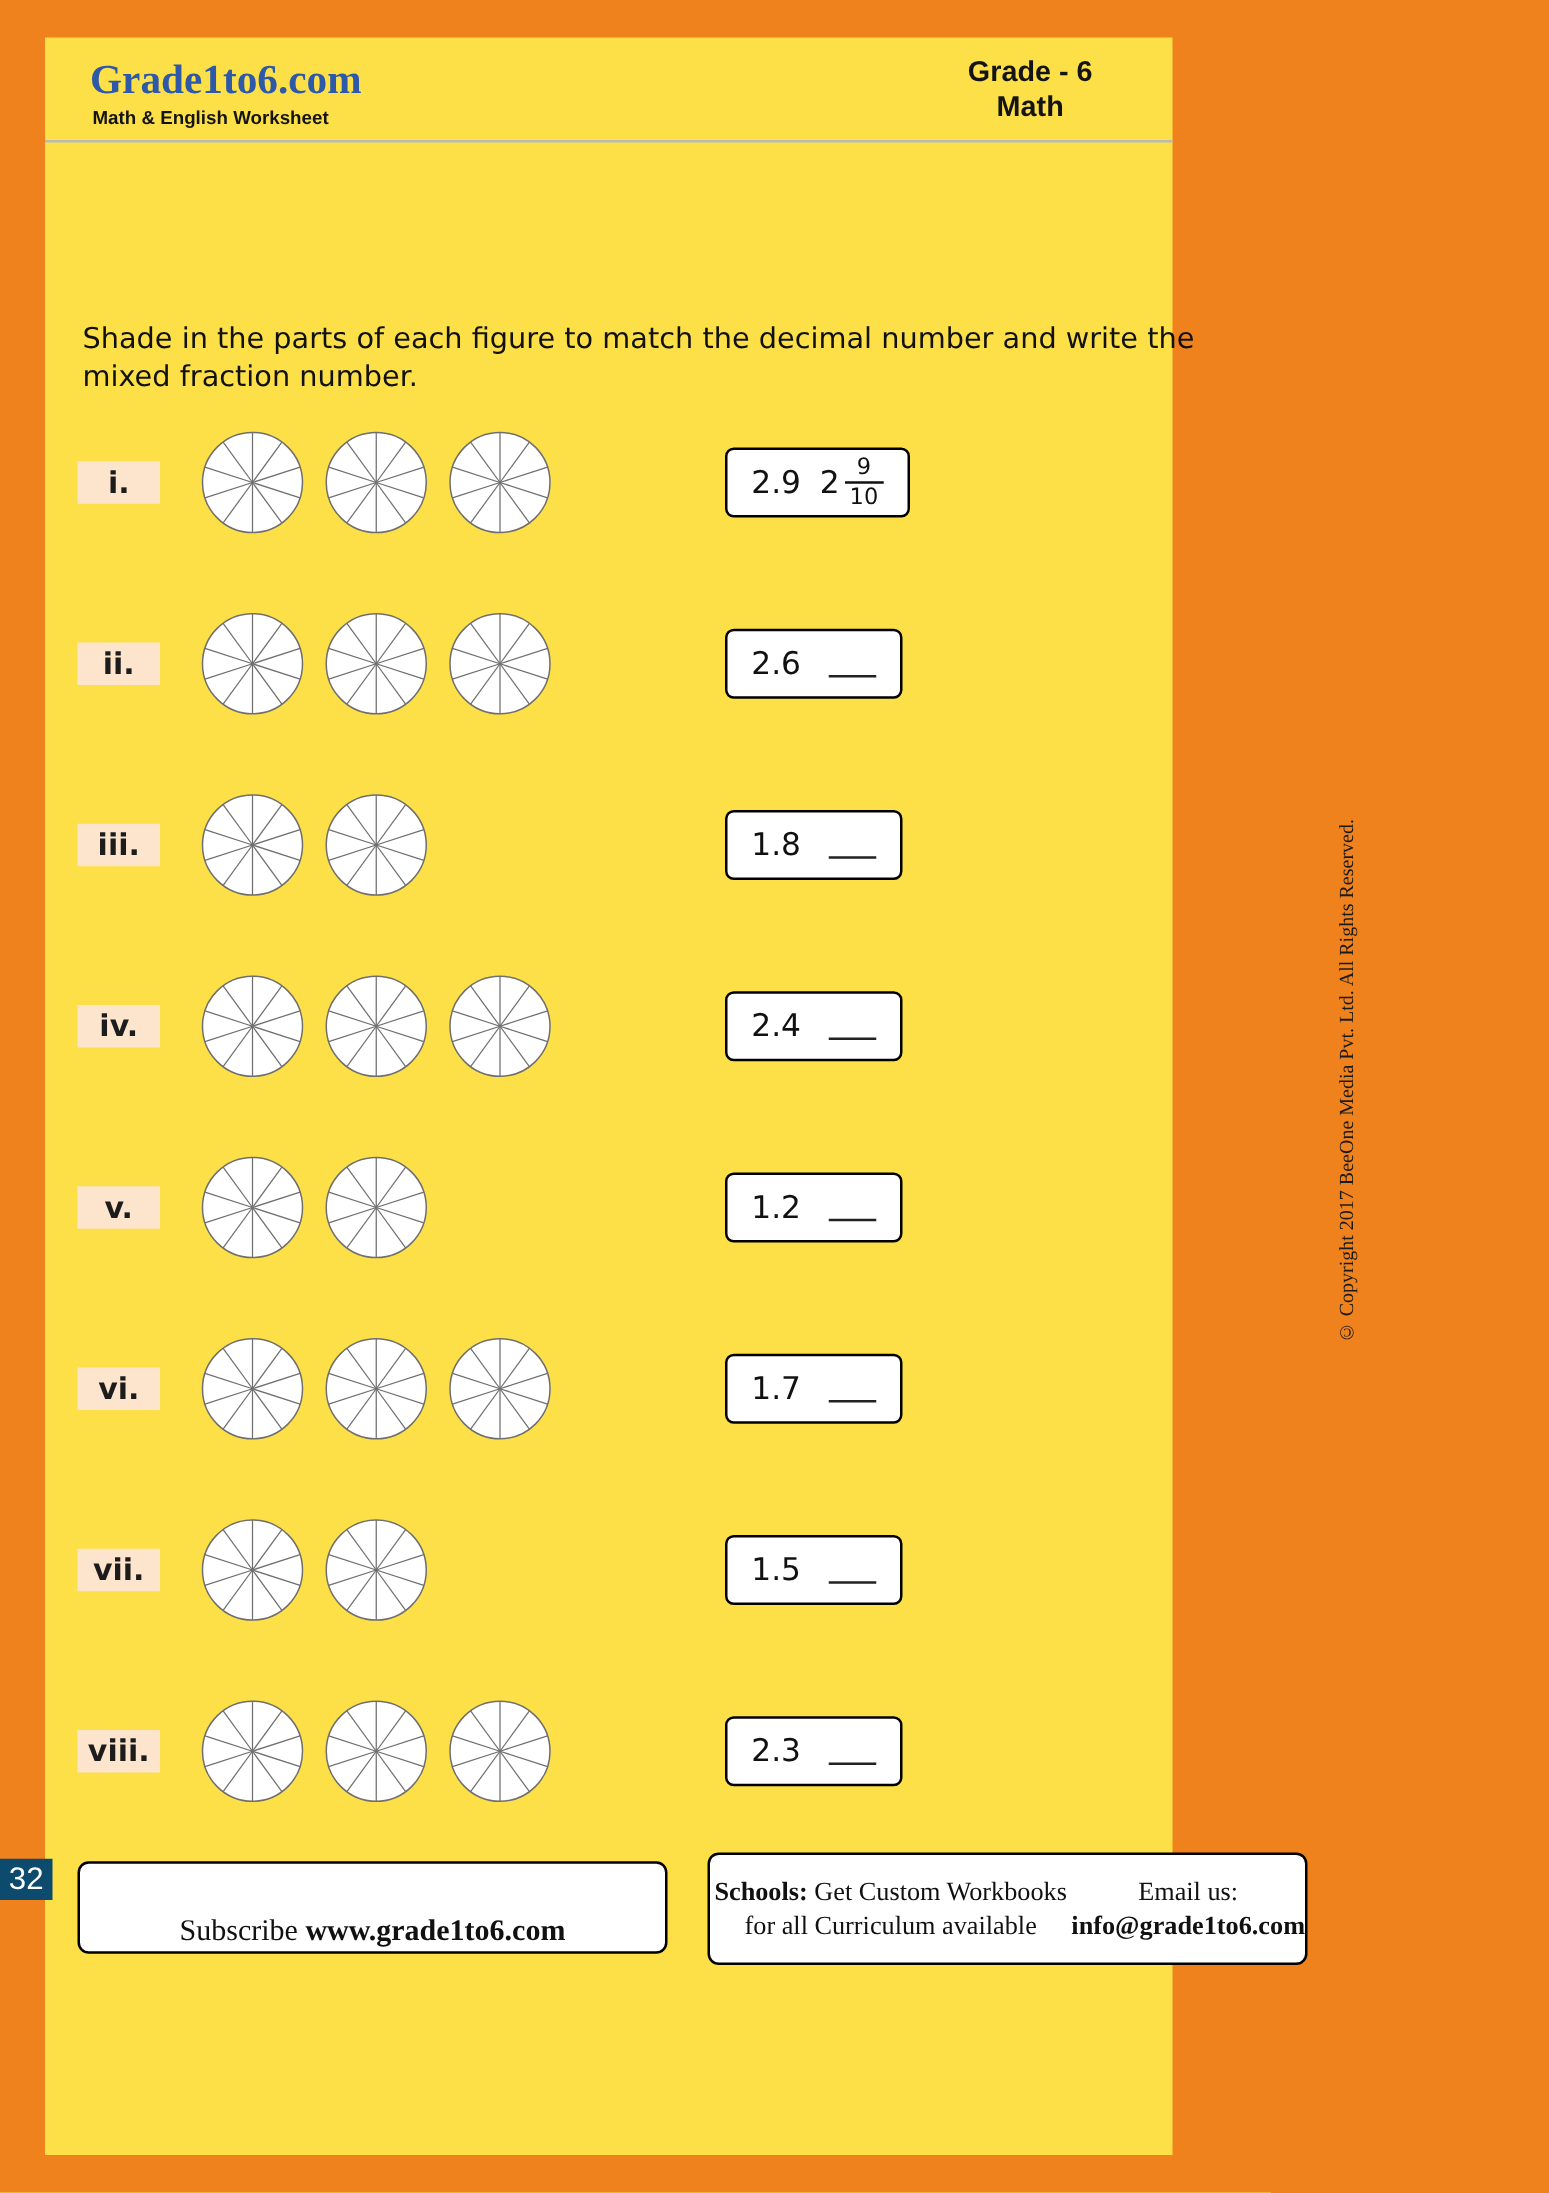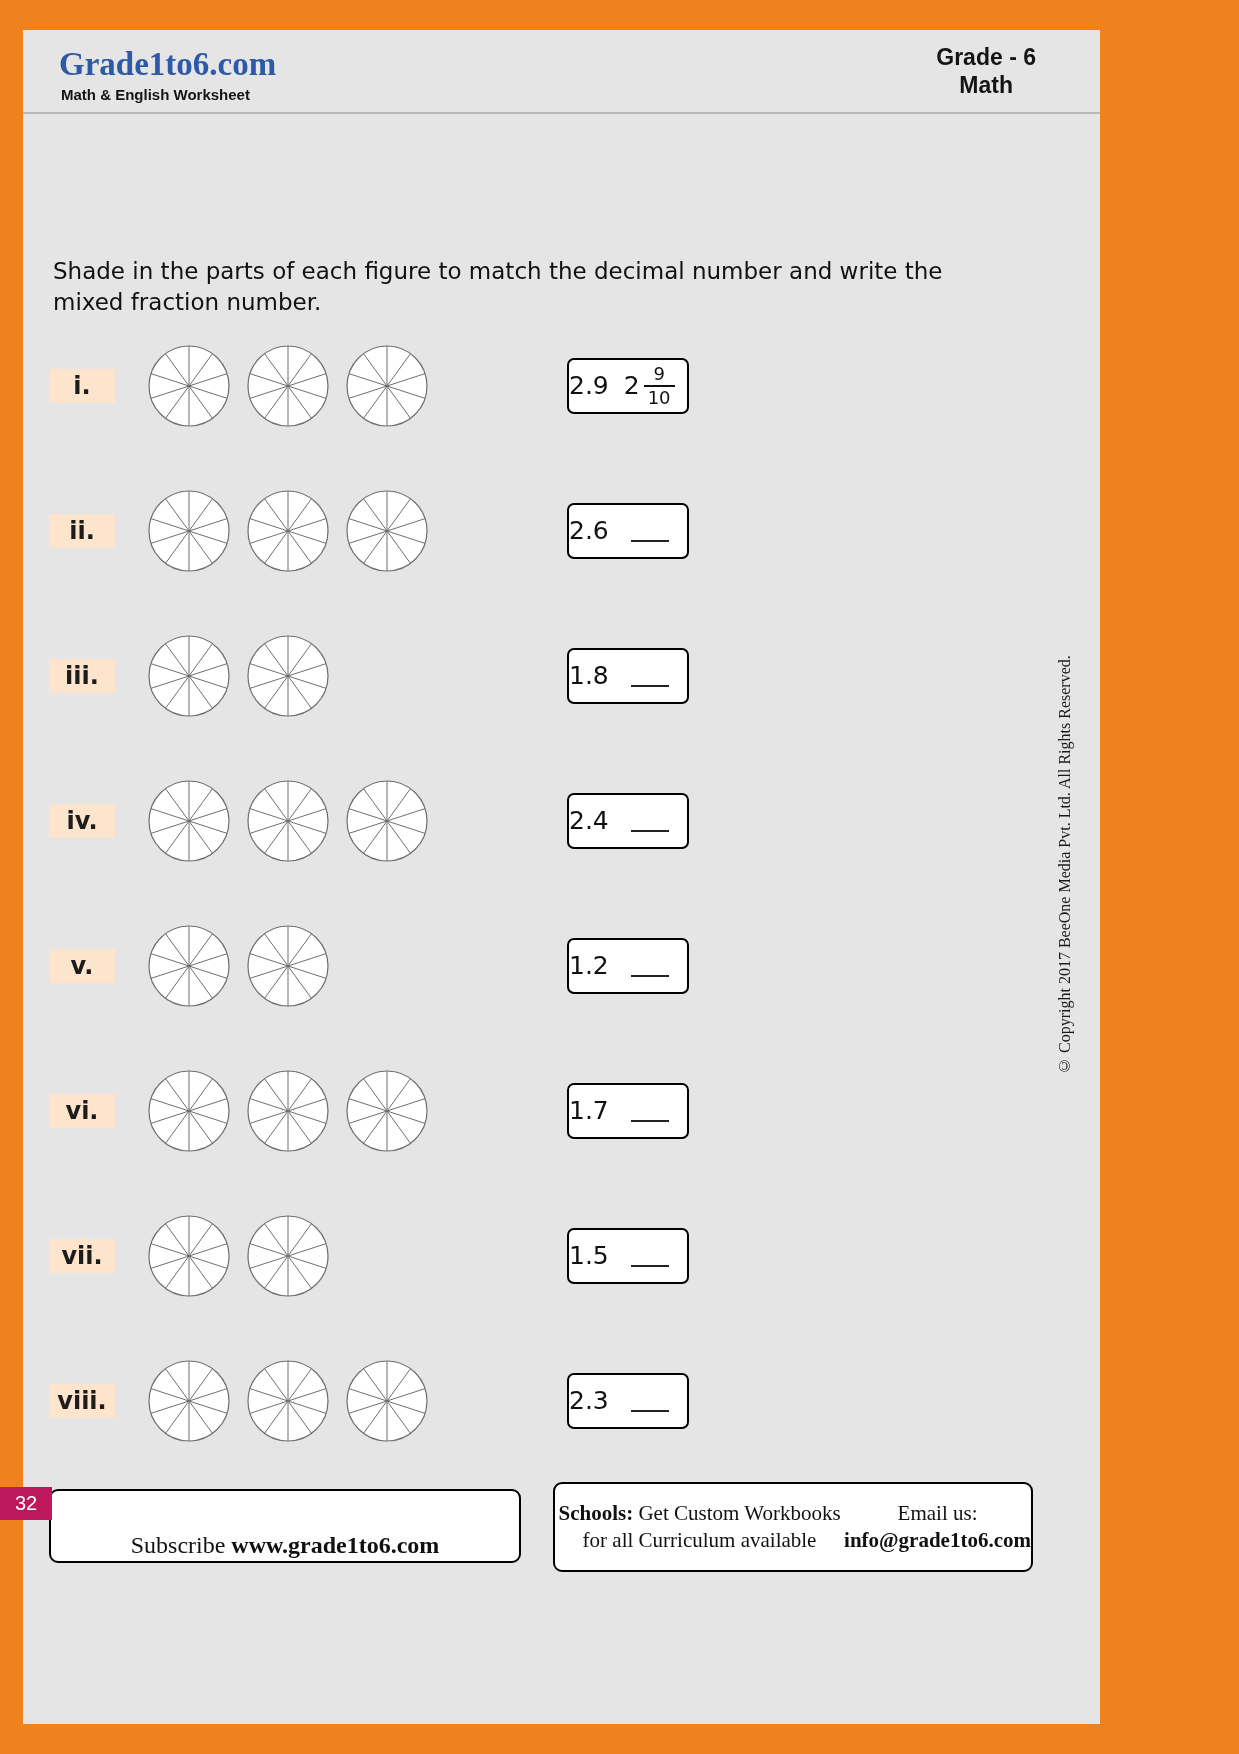--- a/index.html
+++ b/index.html
@@ -11,23 +11,23 @@
   *{margin:0;padding:0;box-sizing:border-box;}
   html,body{width:1239px;height:1754px;}
   body{
     position:relative;
     background:var(--orange);
     font-family:"Liberation Sans",sans-serif;
     overflow:hidden;
   }
   .page{
     position:absolute;
-    left:23px; top:30px;
-    width:1077px; height:1694px;
-    background:#e5e5e5;
+    left:36px; top:30px;
+    width:902px; height:1694px;
+    background:#fde047;
   }
 
   
   .header{
     position:absolute; left:0; top:0; right:0; height:84px;
     border-bottom:2px solid #b9b9b9;
   }
   .logo-text{
     position:absolute; left:36px; top:16px;
     font-family:"Liberation Serif",serif;
@@ -73,21 +73,21 @@
   }
   .circle{width:84px;height:84px;display:block;}
   .circle circle{fill:#ffffff;stroke:#6f6f6f;stroke-width:1.2;}
   .circle line{stroke:#6f6f6f;stroke-width:1;}
 
   .answer-box{
     position:absolute; left:544px; top:50%; transform:translateY(-50%);
     min-height:56px; min-width:122px;
     border:2px solid #000; border-radius:7px;
     display:flex; align-items:center;
-    padding:4px 0;
+    padding:4px 19px;
     background:#fff;
     font-family:"DejaVu Sans",sans-serif;
     font-size:25px; color:#111;
   }
   .blank{
     display:inline-block; width:38px; height:22px;
     border-bottom:2.5px solid #222;
     margin-left:22px;
   }
   .mixed{display:inline-flex; align-items:center; margin-left:15px;}
@@ -117,24 +117,24 @@
     position:absolute; left:530px; top:1452px; width:480px; height:90px;
     border:2px solid #000; border-radius:9px; background:#fff;
     display:flex; flex-direction:row; align-items:center; justify-content:center;
     font-family:"Liberation Serif",serif; font-size:21px; color:#111;
     line-height:1.3; text-align:center;
   }
   .b{font-weight:bold;}
   .red-em{color:var(--red); font-style:italic; font-weight:bold;}
 
   .page-number{
-    position:absolute; left:0; top:1487px; width:52px; height:33px;
-    background:#be185d; color:#fff;
+    position:absolute; left:0; top:1487px; width:42px; height:33px;
+    background:#0c4a6e; color:#fff;
     display:flex; align-items:center; justify-content:center;
-    font-size:20px; font-family:"Liberation Sans",sans-serif;
+    font-size:25px; font-family:"Liberation Sans",sans-serif;
   }
 </style>
 </head>
 <body>
 
 <div class="page">
 
   <div class="header">
     <div class="logo-text">Grade1to6.com</div>
     <div class="logo-sub">Math &amp; English Worksheet</div>

